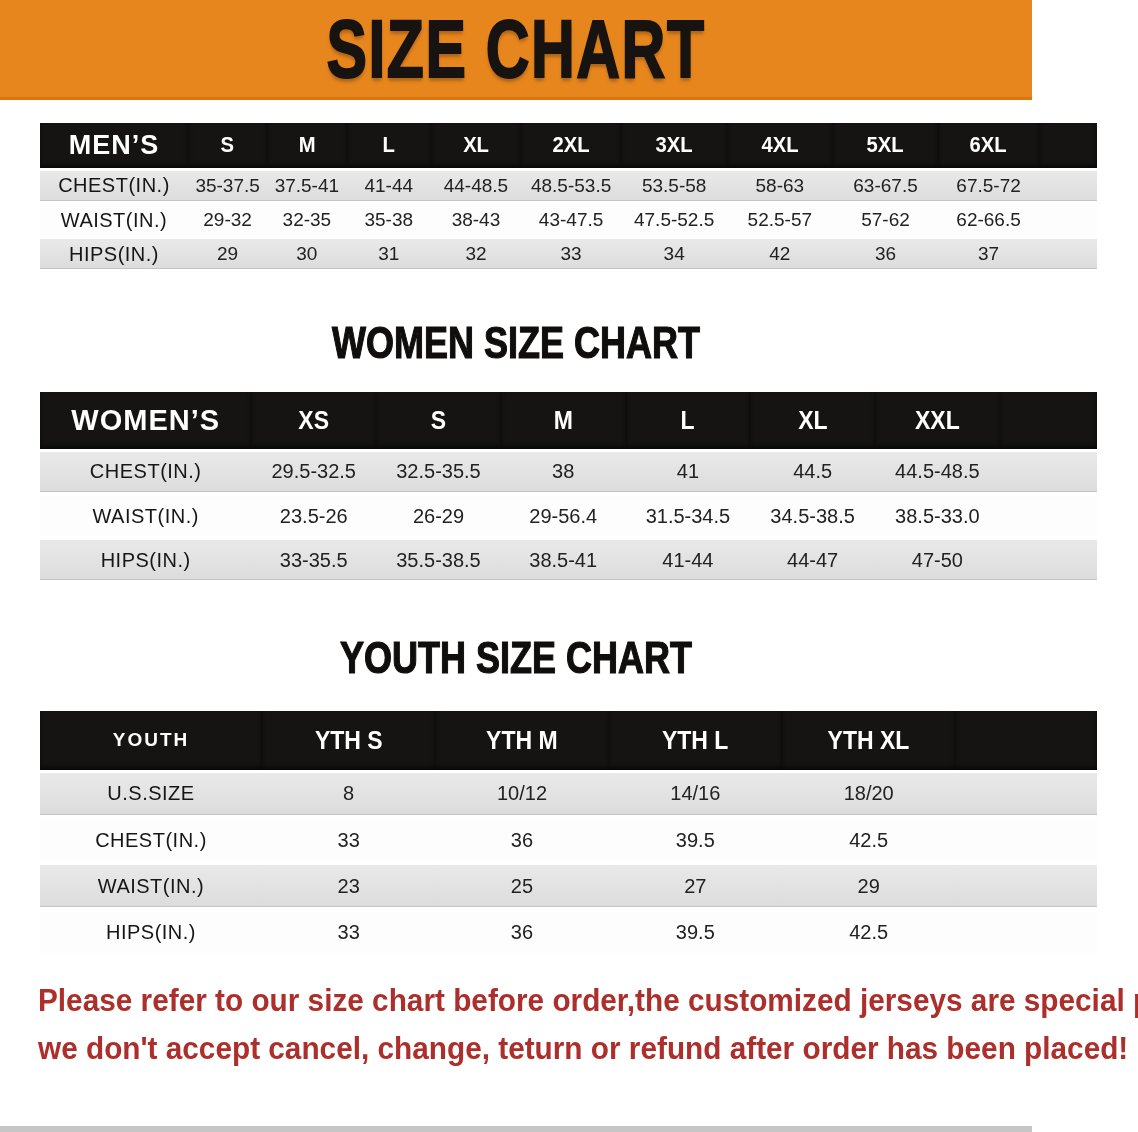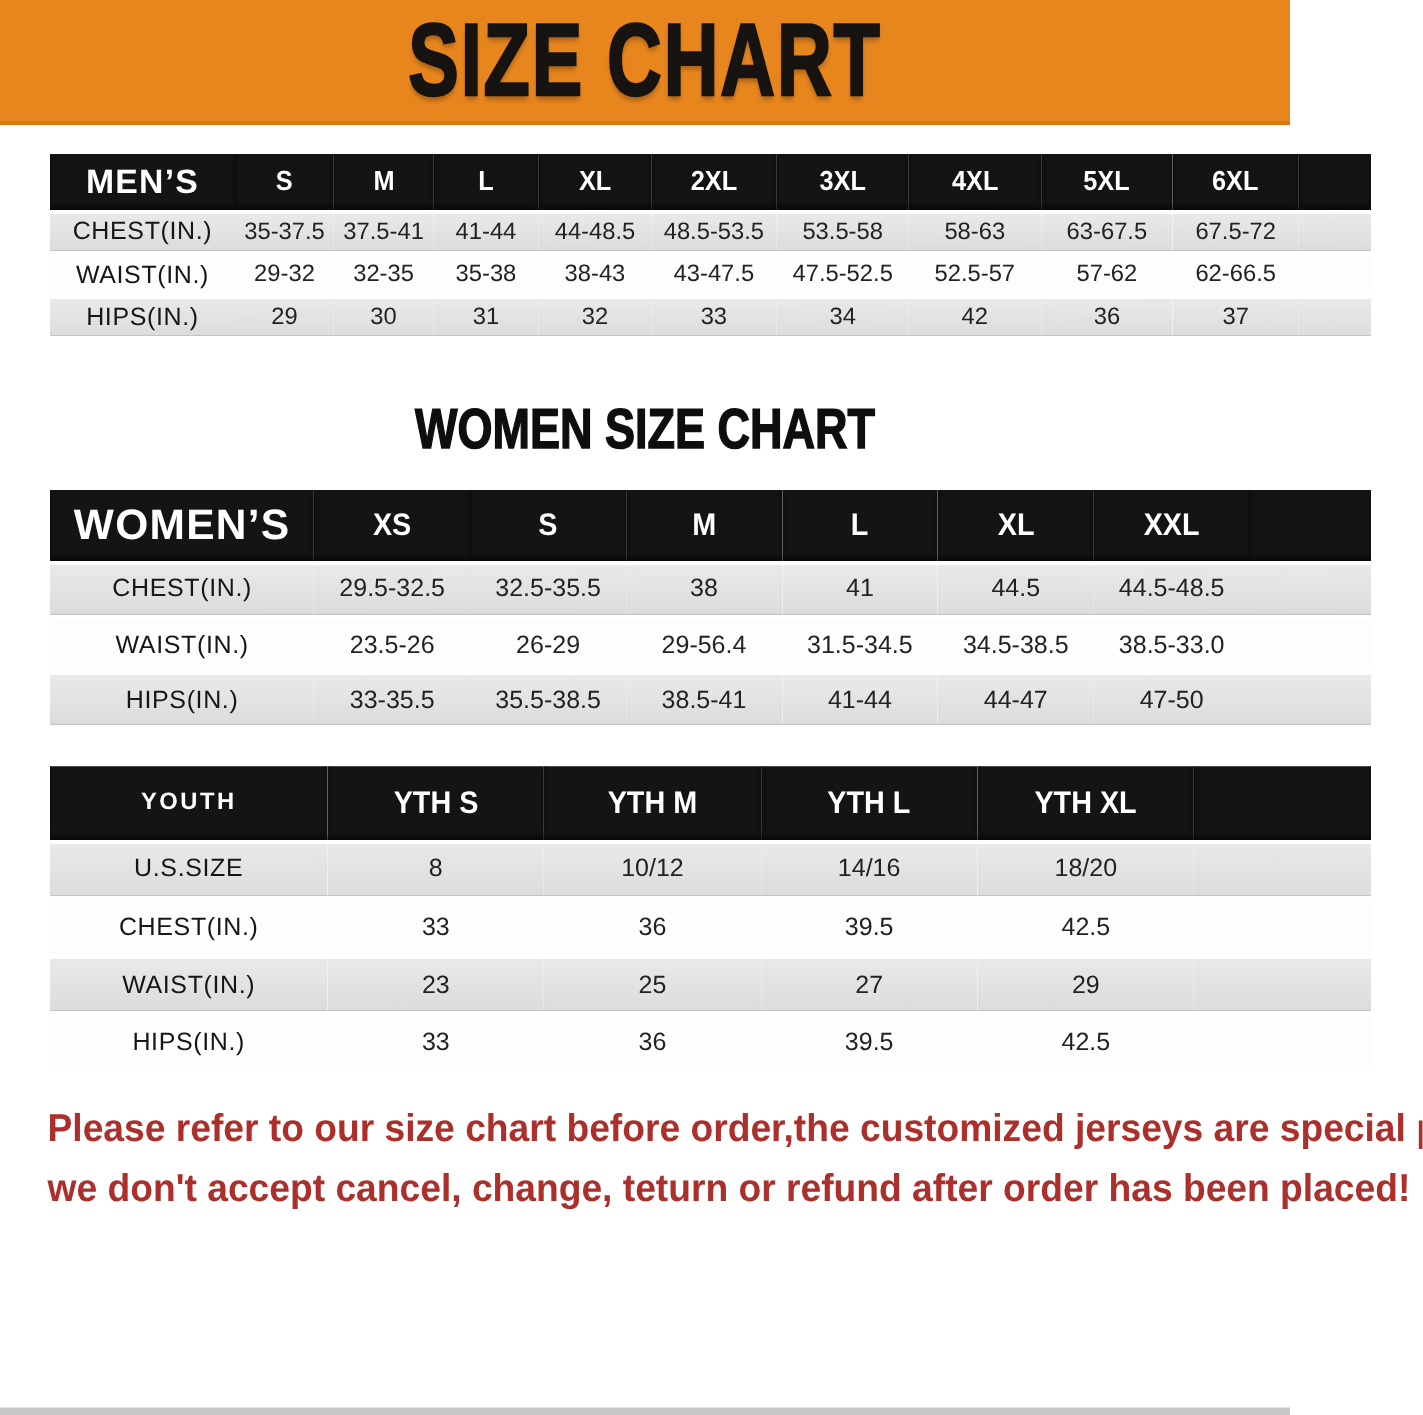--- a/index.html
+++ b/index.html
@@ -59,21 +59,21 @@
     background:#151413; color:#ffffff;
     border-bottom:3px solid #ffffff;
     box-shadow:inset 0 -3px 4px rgba(0,0,0,0.6);
   }
   .t-men   .head-row th { height:46px; }
   .t-women .head-row th { height:58px; }
   .t-youth .head-row th { height:60px; }
 
   .hl { display:inline-block; font-weight:bold; letter-spacing:1px; }
   .t-men   .hl { font-size:27px; }
-  .t-women .hl { font-size:34px; }
+  .t-women .hl { font-size:29px; }
   .t-youth .hl { font-size:19px; letter-spacing:2px; }
   .hc { display:inline-block; font-weight:bold; transform:scaleX(0.92); }
   .t-men   .hc { font-size:22px; }
   .t-women .hc { font-size:25px; }
   .t-youth .hc { font-size:25px; }
 
   .size-table tbody td { border-bottom:4px solid #ffffff; color:#222222; font-size:19px; }
   .t-men   tbody td { height:34px; }
   .t-women tbody td { height:44px; font-size:20px; }
   .t-youth tbody td { height:46px; font-size:20px; }
@@ -238,20 +238,23 @@
         <td>35.5-38.5</td>
         <td>38.5-41</td>
         <td>41-44</td>
         <td>44-47</td>
         <td>47-50</td>
         <td></td>
       </tr>
     </tbody>
   </table>
 
+  <div class="section-heading h-youth">
+    <span class="heading-text">YOUTH SIZE CHART</span>
+  </div>
 
   <table class="size-table t-youth">
     <colgroup>
       <col style="width:21%">
         <col style="width:16.4%">
         <col style="width:16.4%">
         <col style="width:16.4%">
       <col style="width:16.4%">
         <col style="width:13.4%">
     </colgroup>

